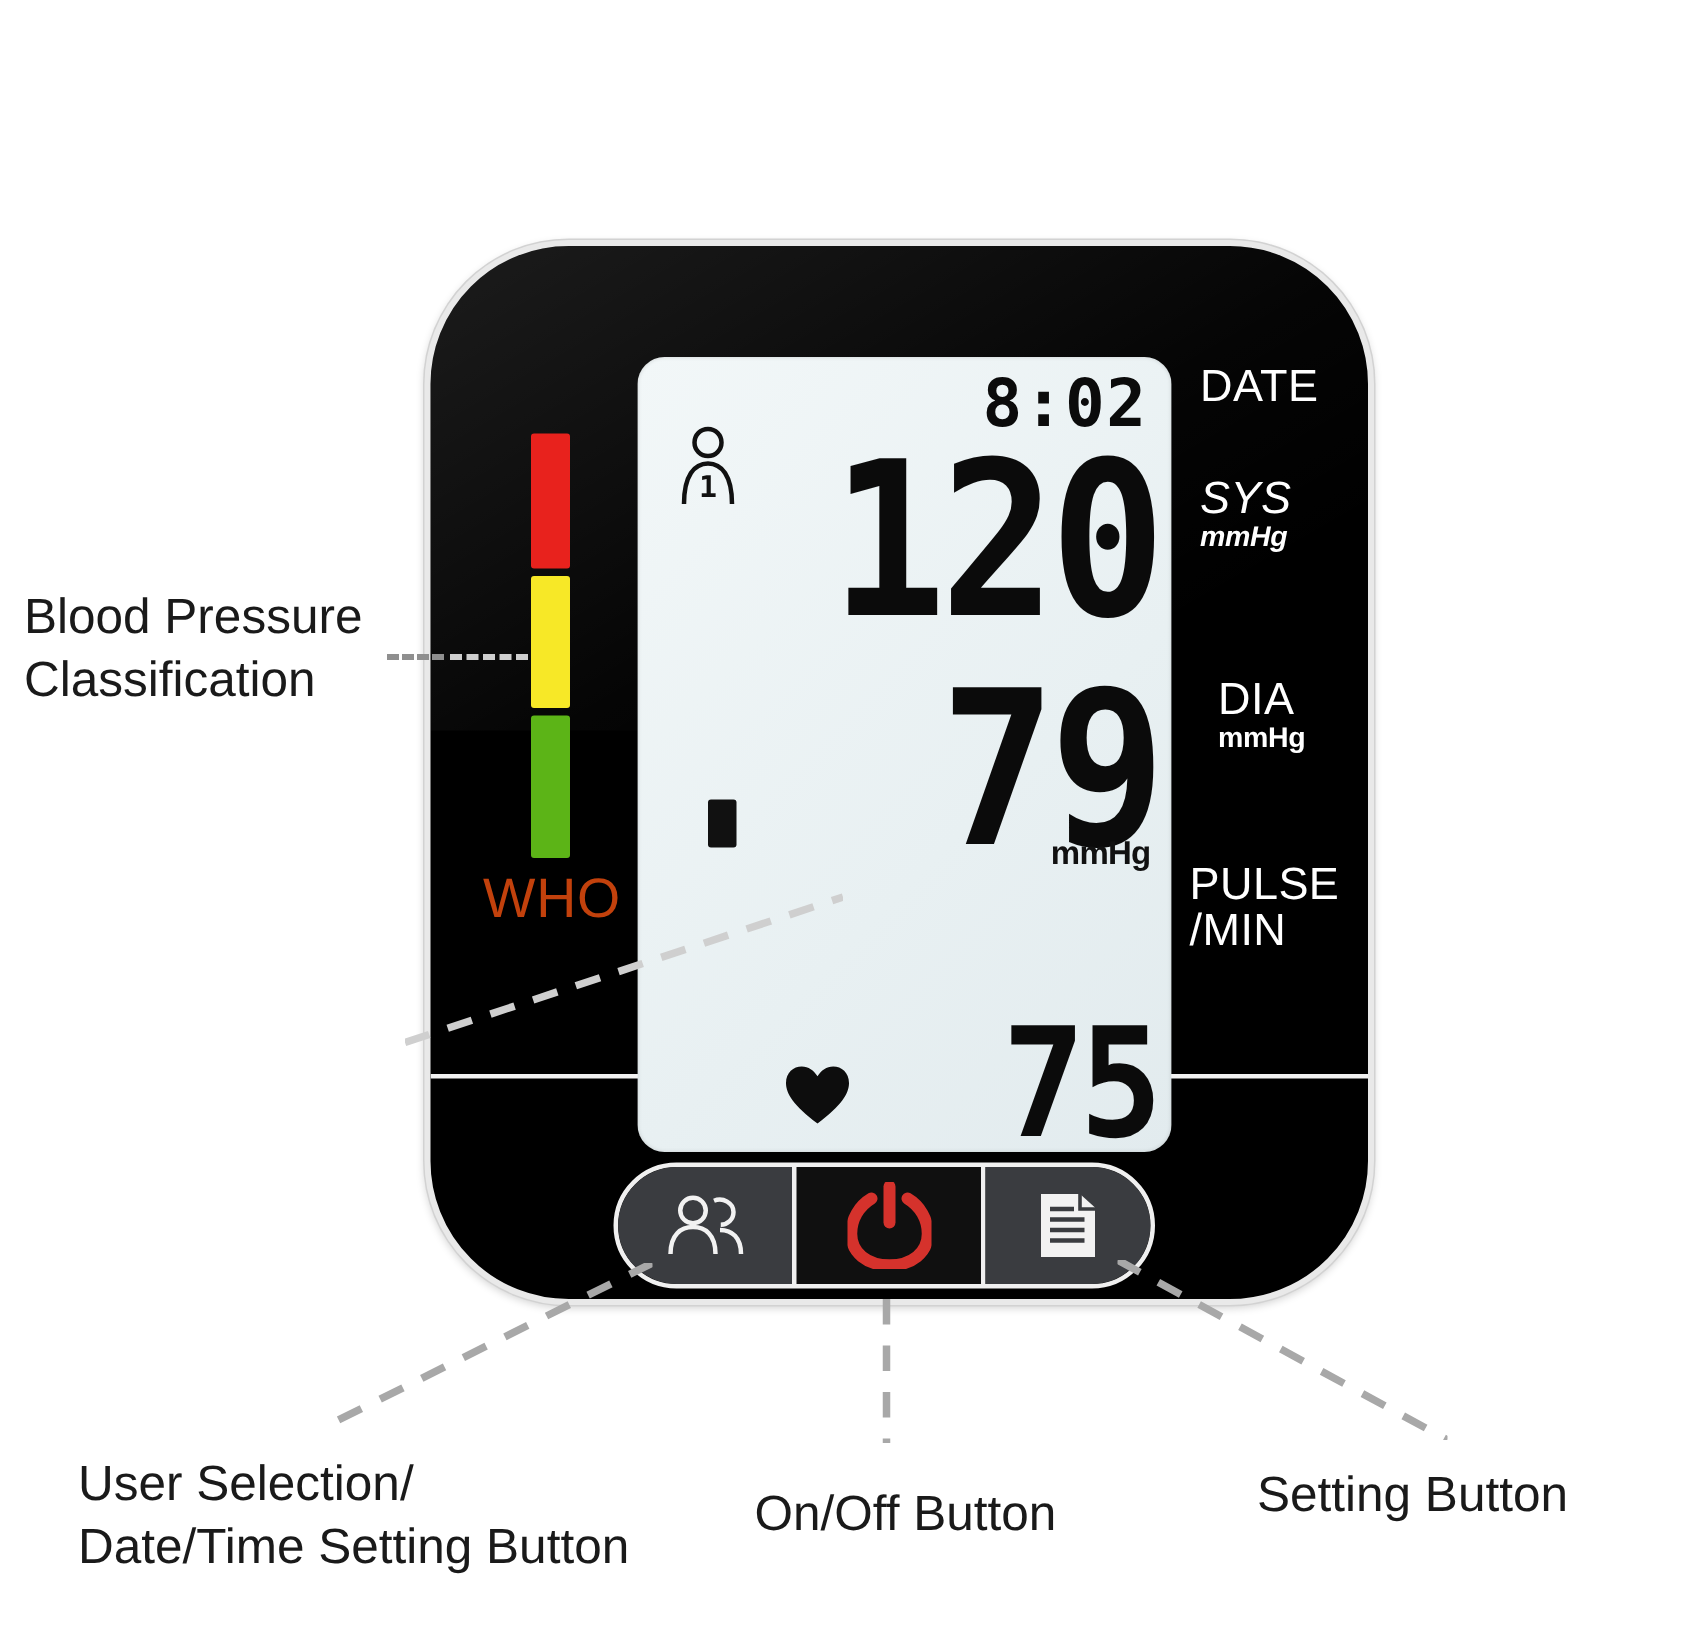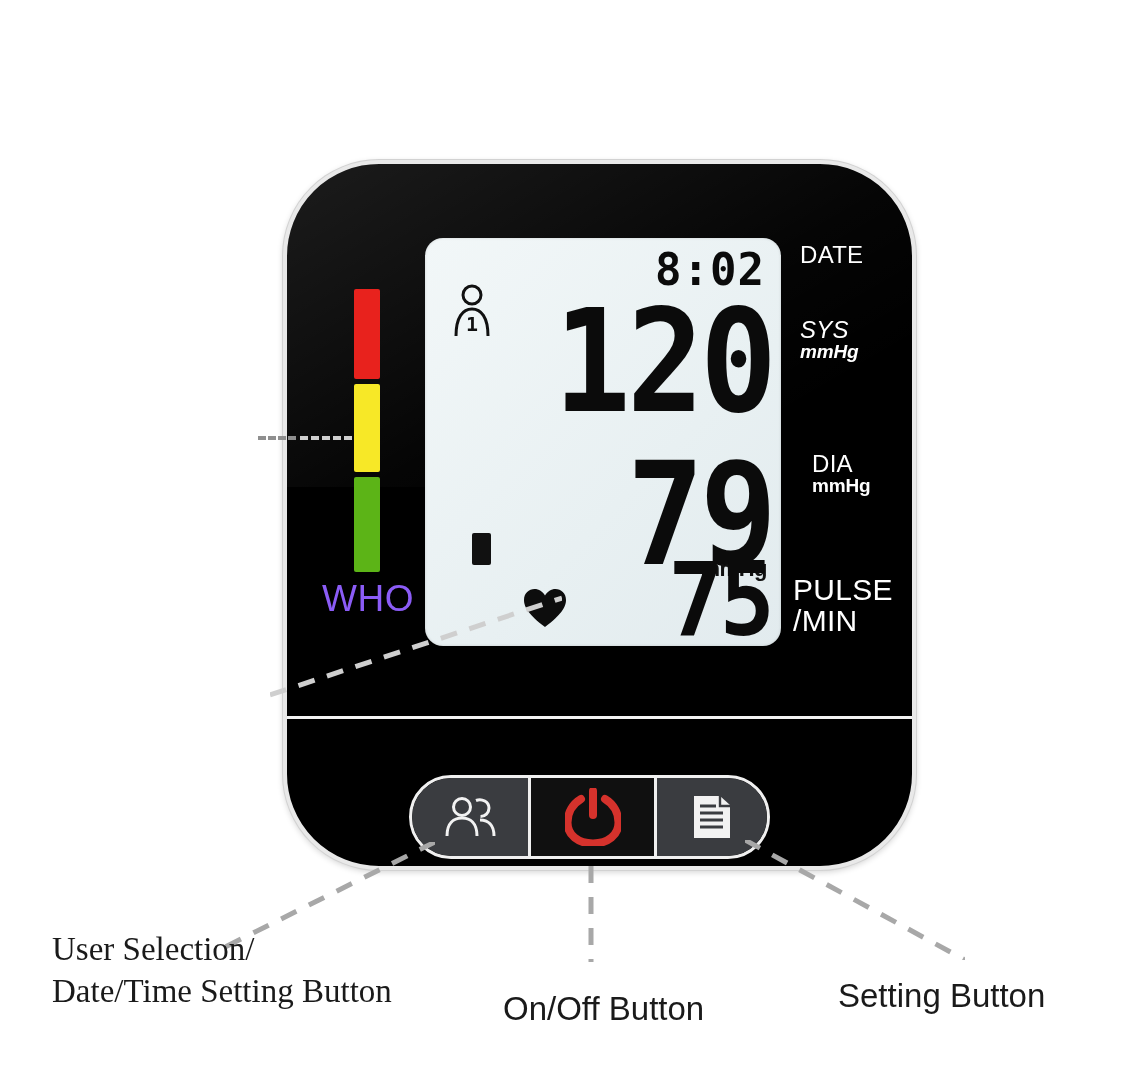--- a/index.html
+++ b/index.html
@@ -34,21 +34,21 @@
   
   .divider{
     position:absolute;left:0;right:0;top:552px;height:3px;
     background:#f2f2f2;
   }
 
   
   .lcd{
     position:absolute;
     left:425px;top:238px;
-    width:356px;height:408px;
+    width:356px;height:530px;
     background:#eef4f5;
     background-image:linear-gradient(135deg,#f2f7f8 0%,#e8f0f2 60%,#e2ebee 100%);
     border-radius:18px;
     box-shadow:inset 0 0 3px rgba(0,0,0,.15);
     overflow:hidden;
   }
   
   .seg{
     font-family:"DejaVu Sans Mono", monospace;
     color:#0b0b0b;
@@ -105,32 +105,32 @@
   
   .who-wrap{
     position:absolute;left:352px;top:289px;width:30px;height:290px;
   }
   .who-seg{width:26px;margin:0 auto 5px auto;border-radius:2px;}
   .who-red{height:90px;background:#e8221d;}
   .who-yellow{height:88px;background:#f7e827;}
   .who-green{height:95px;background:#5cb417;margin-bottom:0;}
   .who-label{
     position:absolute;left:313px;top:578px;width:110px;
-    text-align:center;color:#8b5cf6;
+    text-align:center;color:#c2410c;
     font-size:37px;font-weight:400;letter-spacing:0.5px;
     font-family:"Liberation Sans", sans-serif;
   }
 
   
   .side-label{
     position:absolute;color:#ffffff;
     font-family:"Liberation Sans", sans-serif;
     text-align:left;
   }
-  .side-label .big{display:block;font-size:24px;line-height:1.02;letter-spacing:0.3px;}
+  .side-label .big{display:block;font-size:30px;line-height:1.02;letter-spacing:0.3px;}
   .side-label .small{display:block;font-size:19px;font-weight:bold;line-height:1.05;letter-spacing:-0.2px;}
   .lbl-date{left:800px;top:243px;}
   .lbl-sys{left:800px;top:318px;font-style:italic;}
   .lbl-dia{left:800px;top:452px;margin-left:12px;}
   .lbl-pulse{left:793px;top:575px;}
   .lbl-pulse .big{font-size:30px;}
 
   
   .btn-bar{
     position:absolute;left:409px;top:775px;
@@ -154,21 +154,21 @@
   .anno{
     position:absolute;
     color:#1a1a1a;
     font-family:"Liberation Sans", sans-serif;
     font-size:33px;
     line-height:1.28;
     white-space:pre-line;
   }
   .anno-bpc{left:16px;top:390px;text-align:left;}
   .anno-heart{left:16px;top:670px;}
-  .anno-user{left:52px;top:928px;font-family:Liberation Serif, serif;}
+  .anno-user{left:52px;top:968px;}
   .anno-onoff{left:472px;top:988px;margin-left:31px;}
   .anno-mem{left:838px;top:975px;}
 
   
   .leader{position:absolute;}
   .dash-h{
     height:0;border-top:4px dashed #8f8f8f;
   }
   .dash-h.light{border-top-color:#cfcfcf;}
   .lead-bpc-a{left:258px;top:436px;width:38px;}
@@ -280,18 +280,20 @@
   <svg class="leader lead-btn-left" viewBox="0 0 220 110">
     <line x1="220" y1="0" x2="0" y2="110" stroke="#a8a8a8" stroke-width="5" stroke-dasharray="17 14"></line>
   </svg>
   <svg class="leader lead-btn-center" viewBox="0 0 6 96" width="6" height="96">
     <line x1="3" y1="0" x2="3" y2="96" stroke="#a8a8a8" stroke-width="5" stroke-dasharray="17 14"></line>
   </svg>
   <svg class="leader lead-btn-right" viewBox="0 0 220 120">
     <line x1="0" y1="0" x2="220" y2="120" stroke="#a8a8a8" stroke-width="5" stroke-dasharray="17 14"></line>
   </svg>
 
+  <div class="anno anno-bpc">Blood Pressure
+Classification</div>
   <div class="anno anno-user">User Selection/
 Date/Time Setting Button</div>
   <div class="anno anno-onoff">On/Off Button</div>
   <div class="anno anno-mem">Setting Button</div>
 
 </div>
 
 </body></html>

